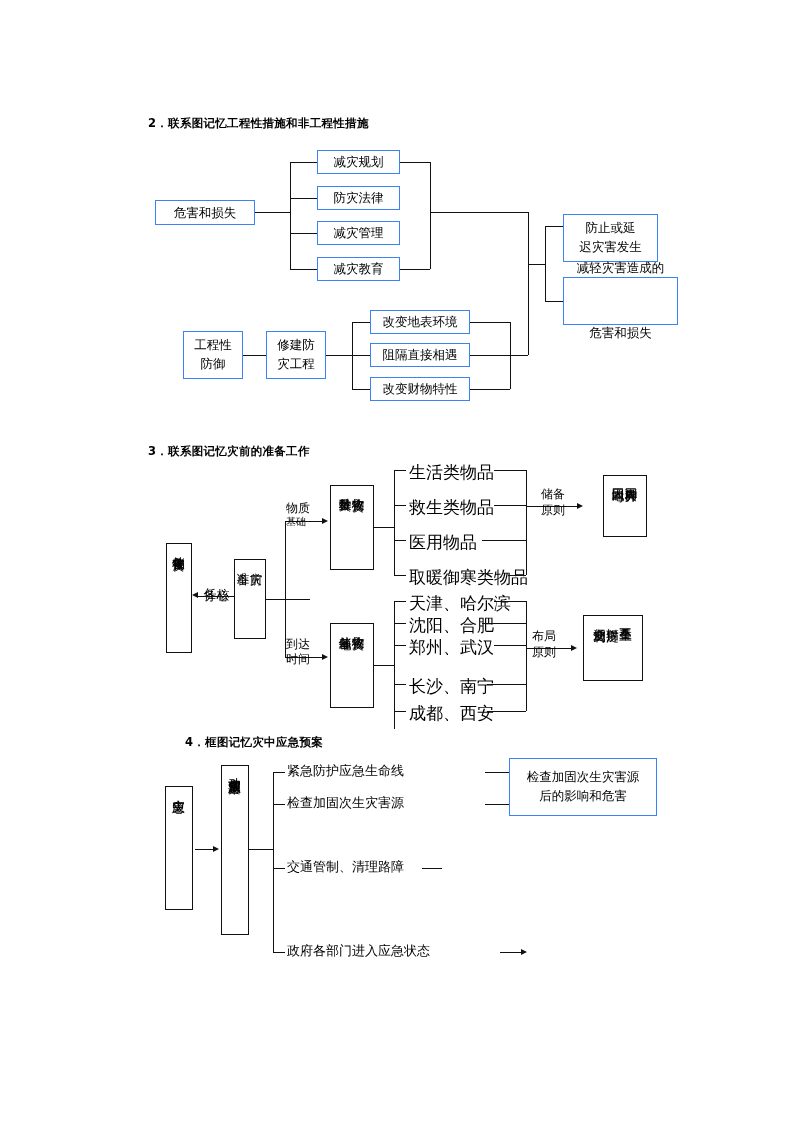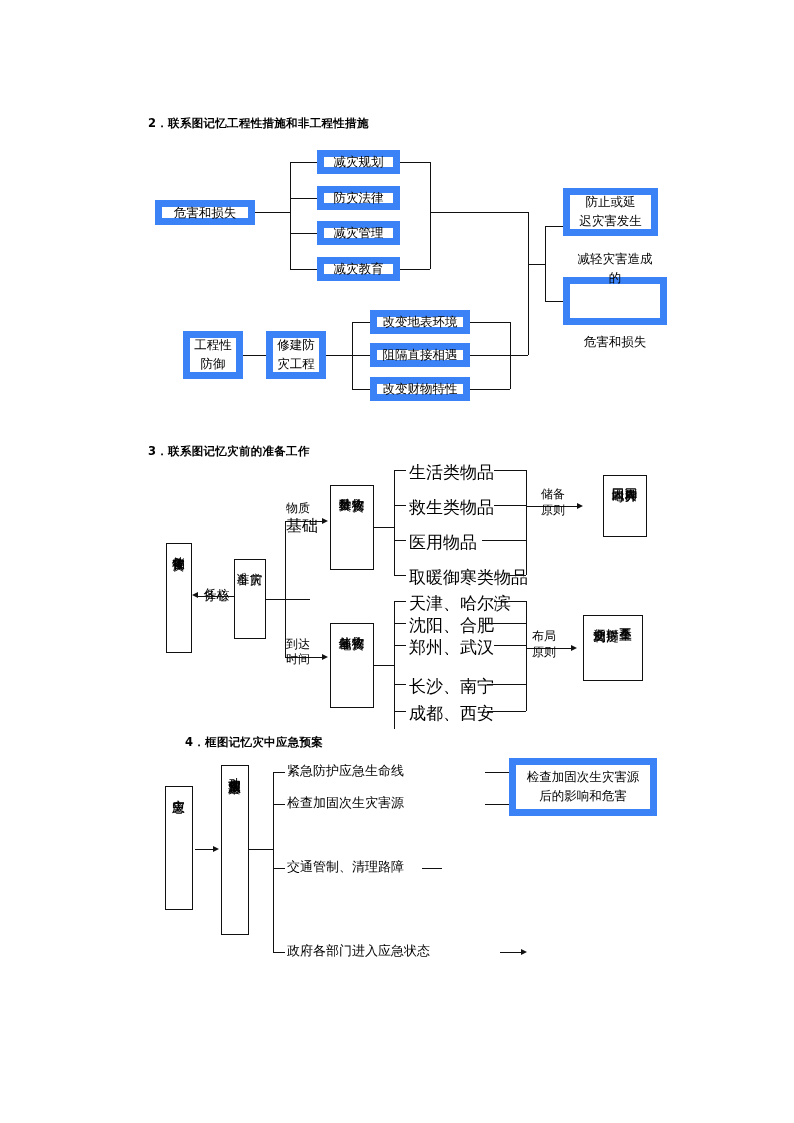--- a/index.html
+++ b/index.html
@@ -10,21 +10,21 @@
   .page{position:absolute;inset:0;background:#fff;}
 
   
   .heading{
     position:absolute;font-size:11.5px;font-weight:bold;letter-spacing:0.3px;
     white-space:nowrap;font-family:"DejaVu Sans","Liberation Sans",sans-serif;
   }
 
   
   .box{
-    position:absolute;border:7px solid #3b82f6;background:#fff;
+    position:absolute;border:1px solid #3b82f6;background:#fff;
     display:flex;align-items:center;justify-content:center;
     text-align:center;line-height:1.25;white-space:nowrap;
     font-size:12.5px;box-sizing:border-box;
   }
   .box.multi{white-space:normal;line-height:1.5;padding:2px 4px;}
 
   
   .vbox{
     position:absolute;border:1px solid #111;background:#fff;
     display:flex;flex-direction:row-reverse;justify-content:center;
@@ -82,25 +82,25 @@
   <div class="h" style="left:290px;top:198px;width:27px;"></div>
   <div class="h" style="left:290px;top:233px;width:27px;"></div>
   <div class="h" style="left:290px;top:269px;width:27px;"></div>
 
   <div class="h" style="left:400px;top:162px;width:30px;"></div>
   <div class="h" style="left:400px;top:269px;width:30px;"></div>
   <div class="v" style="left:430px;top:162px;height:107px;"></div>
   <div class="h" style="left:430px;top:212px;width:98px;"></div>
   <div class="v" style="left:528px;top:212px;height:143px;"></div>
 
-  <div class="box multi" style="left:563px;top:188px;width:95px;height:48px;flex-direction:column;">
+  <div class="box multi" style="left:563px;top:214px;width:95px;height:48px;flex-direction:column;">
     <span>防止或延</span>
     <span>迟灾害发生</span>
   </div>
-  <div class="box multi" style="left:563px;top:277px;width:104px;height:48px;flex-direction:column;gap:46px;">
+  <div class="box multi" style="left:563px;top:277px;width:115px;height:48px;flex-direction:column;gap:46px;">
     <span>减轻灾害造成的</span>
     <span>危害和损失</span>
   </div>
 
   <div class="v" style="left:545px;top:226px;height:75px;"></div>
   <div class="h" style="left:545px;top:226px;width:18px;"></div>
   <div class="h" style="left:545px;top:301px;width:18px;"></div>
   <div class="h" style="left:528px;top:264px;width:17px;"></div>
 
   <div class="box multi" style="left:183px;top:331px;width:60px;height:48px;flex-direction:column;">
@@ -148,21 +148,21 @@
   </div>
 
   <div class="h" style="left:266px;top:599px;width:44px;"></div>
   <div class="v" style="left:285px;top:521px;height:136px;"></div>
   <div class="h" style="left:285px;top:521px;width:40px;"></div>
   <div class="arrow-r" style="left:322px;top:517.5px;"></div>
   <div class="h" style="left:285px;top:657px;width:40px;"></div>
   <div class="arrow-r" style="left:322px;top:653.5px;"></div>
 
   <div class="txt" style="left:286px;top:501px;font-size:12px;text-align:center;">物质</div>
-  <div class="txt" style="left:286px;top:516px;font-size:16px;text-align:left;">基础</div>
+  <div class="txt" style="left:286px;top:516px;font-size:10px;text-align:left;">基础</div>
   <div class="txt" style="left:286px;top:637px;font-size:12px;text-align:center;">到达</div>
   <div class="txt" style="left:286px;top:652px;font-size:12px;text-align:center;">时间</div>
 
   <div class="vbox" style="left:330px;top:485px;width:44px;height:85px;">
     <span class="vcol">救灾物资</span>
     <span class="vcol">种类数量</span>
   </div>
 
   <div class="vbox" style="left:330px;top:623px;width:44px;height:85px;">
     <span class="vcol">救灾物资</span>

